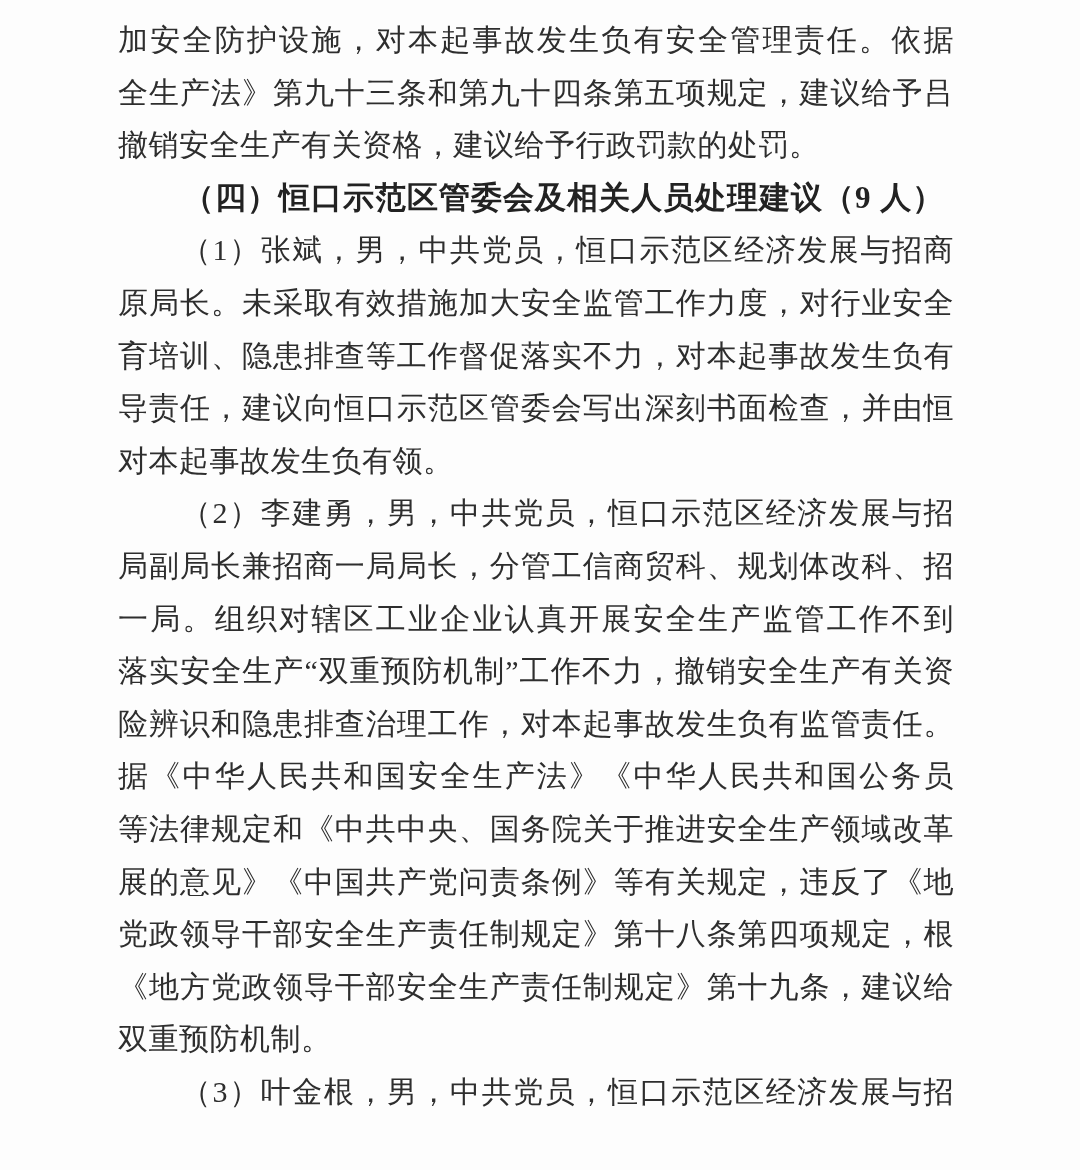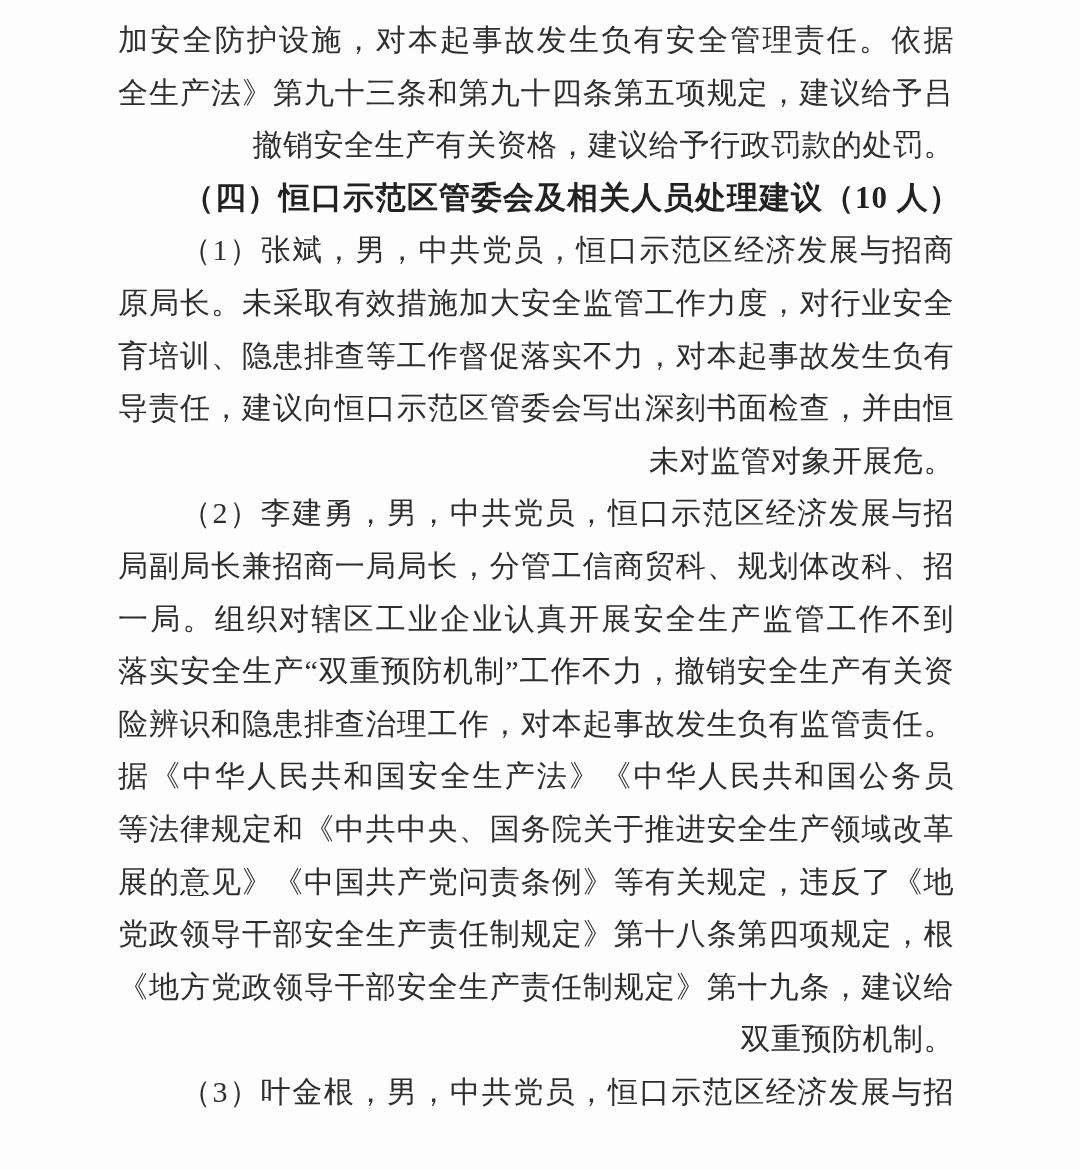--- a/index.html
+++ b/index.html
@@ -21,21 +21,20 @@
     top: 14px;
     width: 836px;
     color: #2e2e2e;
   }
   .line {
     height: 52.6px;
     line-height: 52.6px;
     font-size: 30px;
     white-space: nowrap;
     letter-spacing: 0.5px;
-    text-align: right;
   }
   .line.just {
     white-space: normal;
     text-align: justify;
     text-align-last: justify;
     text-justify: inter-character;
     word-break: break-all;
     overflow: hidden;
   }
   .line.indent {
@@ -49,26 +48,26 @@
   }
 </style>
 </head>
 <body>
 
 <div class="page">
   <div class="text-block">
       <div class="line body just">加安全防护设施，对本起事故发生负有安全管理责任。依据《安</div>
       <div class="line body just">全生产法》第九十三条和第九十四条第五项规定，建议给予吕 X</div>
       <div class="line body">撤销安全生产有关资格，建议给予行政罚款的处罚。</div>
-      <div class="line heading indent">（四）恒口示范区管委会及相关人员处理建议（10 人）</div>
+      <div class="line heading indent">（四）恒口示范区管委会及相关人员处理建议（9 人）</div>
       <div class="line body indent just">（1）张斌，男，中共党员，恒口示范区经济发展与招商局</div>
       <div class="line body just">原局长。未采取有效措施加大安全监管工作力度，对行业安全教</div>
       <div class="line body just">育培训、隐患排查等工作督促落实不力，对本起事故发生负有领</div>
       <div class="line body just">导责任，建议向恒口示范区管委会写出深刻书面检查，并由恒口</div>
-      <div class="line body">未对监管对象开展危。</div>
+      <div class="line body">对本起事故发生负有领。</div>
       <div class="line body indent just">（2）李建勇，男，中共党员，恒口示范区经济发展与招商</div>
       <div class="line body just">局副局长兼招商一局局长，分管工信商贸科、规划体改科、招商</div>
       <div class="line body just">一局。组织对辖区工业企业认真开展安全生产监管工作不到位，</div>
       <div class="line body just">落实安全生产“双重预防机制”工作不力，撤销安全生产有关资格</div>
       <div class="line body just">险辨识和隐患排查治理工作，对本起事故发生负有监管责任。依</div>
       <div class="line body just">据《中华人民共和国安全生产法》《中华人民共和国公务员法》</div>
       <div class="line body just">等法律规定和《中共中央、国务院关于推进安全生产领域改革发</div>
       <div class="line body just">展的意见》《中国共产党问责条例》等有关规定，违反了《地方</div>
       <div class="line body just">党政领导干部安全生产责任制规定》第十八条第四项规定，根据</div>
       <div class="line body just">《地方党政领导干部安全生产责任制规定》第十九条，建议给予</div>

